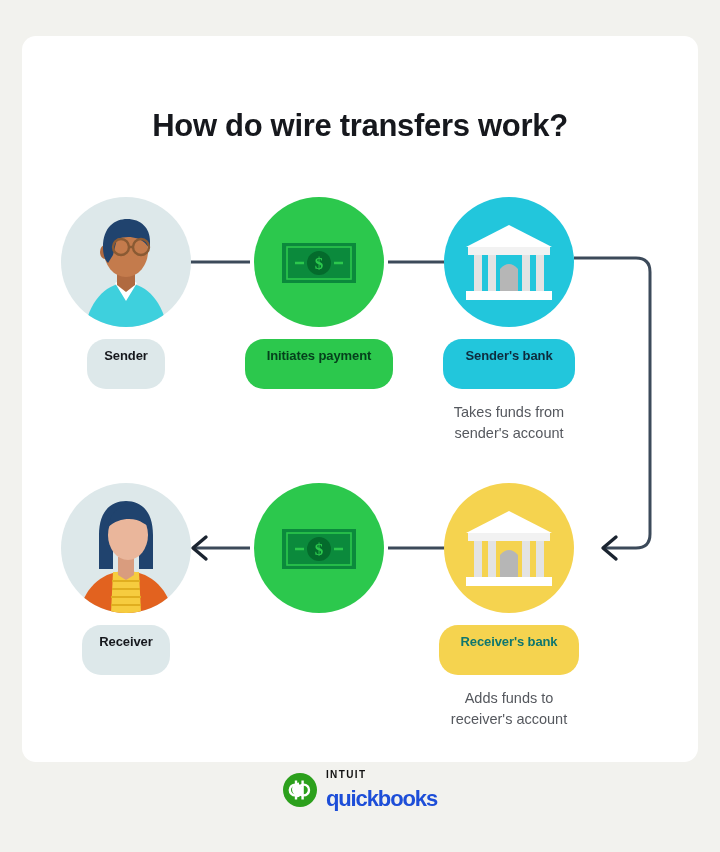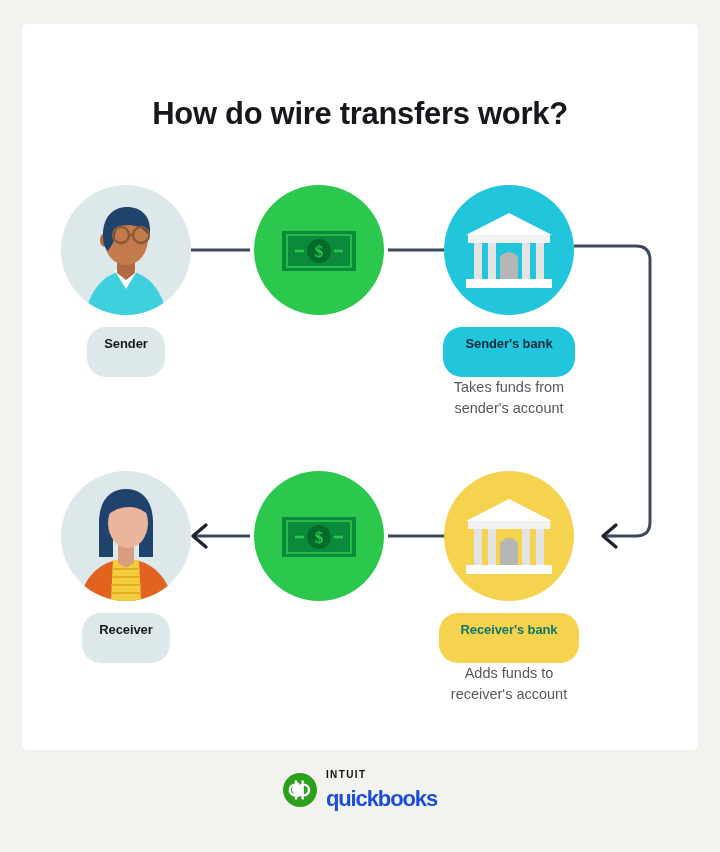--- a/index.html
+++ b/index.html
@@ -14,25 +14,25 @@
     overflow: hidden;
   }
   .page {
     position: relative;
     width: 720px;
     height: 852px;
   }
   .card {
     position: absolute;
     left: 22px;
-    top: 24px;
+    top: 36px;
     width: 676px;
     height: 726px;
     background: #ffffff;
-    border-radius: 5px;
+    border-radius: 14px;
   }
   .title {
     position: absolute;
     left: 0;
     top: 72px;
     width: 676px;
     text-align: center;
     font-size: 31px;
     font-weight: bold;
     color: #16181d;
@@ -71,20 +71,21 @@
     font-size: 13px;
     font-weight: bold;
     white-space: nowrap;
     letter-spacing: -0.1px;
   }
   .pill-wide {
     padding-left: 22px;
     padding-right: 22px;
   }
   .caption {
+    margin-top: 13px;
     font-size: 14.5px;
     line-height: 1.45;
     color: #55585e;
     white-space: pre-line;
   }
 
   
   .avatar-bg { background: #dde8ea; }
   .money-bg  { background: #2cc84d; }
   .bankc-bg  { background: #22c6dc; }
@@ -190,20 +191,21 @@
       <div class="circle money-bg">
         <svg class="art" viewBox="0 0 130 130" xmlns="http://www.w3.org/2000/svg">
           <rect x="28" y="46" width="74" height="40" fill="#0b8a3c"></rect>
           <rect x="33" y="50" width="64" height="32" fill="none" stroke="#2cc84d" stroke-width="1.6"></rect>
           <circle cx="65" cy="66" r="12" fill="#046b2c"></circle>
           <text x="65" y="72" text-anchor="middle" font-family="Liberation Serif, serif" font-size="17" font-weight="bold" fill="#2cc84d">$</text>
           <line x1="41" y1="66" x2="50" y2="66" stroke="#2cc84d" stroke-width="2.6"></line>
           <line x1="80" y1="66" x2="89" y2="66" stroke="#2cc84d" stroke-width="2.6"></line>
         </svg>
       </div>
+      <div class="pill pill-wide" style="background:#2cc84d; color:#05401c;">Initiates payment</div>
     </div>
 
     <div class="node" style="left:412px; top:161px;">
       <div class="circle bankc-bg">
         <svg class="art" viewBox="0 0 130 130" xmlns="http://www.w3.org/2000/svg">
           <polygon points="65,28 108,50 22,50" fill="#ffffff"></polygon>
           <rect x="24" y="50" width="82" height="8" fill="#f2f2f2"></rect>
           <rect x="30" y="58" width="8" height="36" fill="#e3e3e3"></rect>
           <rect x="44" y="58" width="8" height="36" fill="#e3e3e3"></rect>
           <rect x="78" y="58" width="8" height="36" fill="#e3e3e3"></rect>

